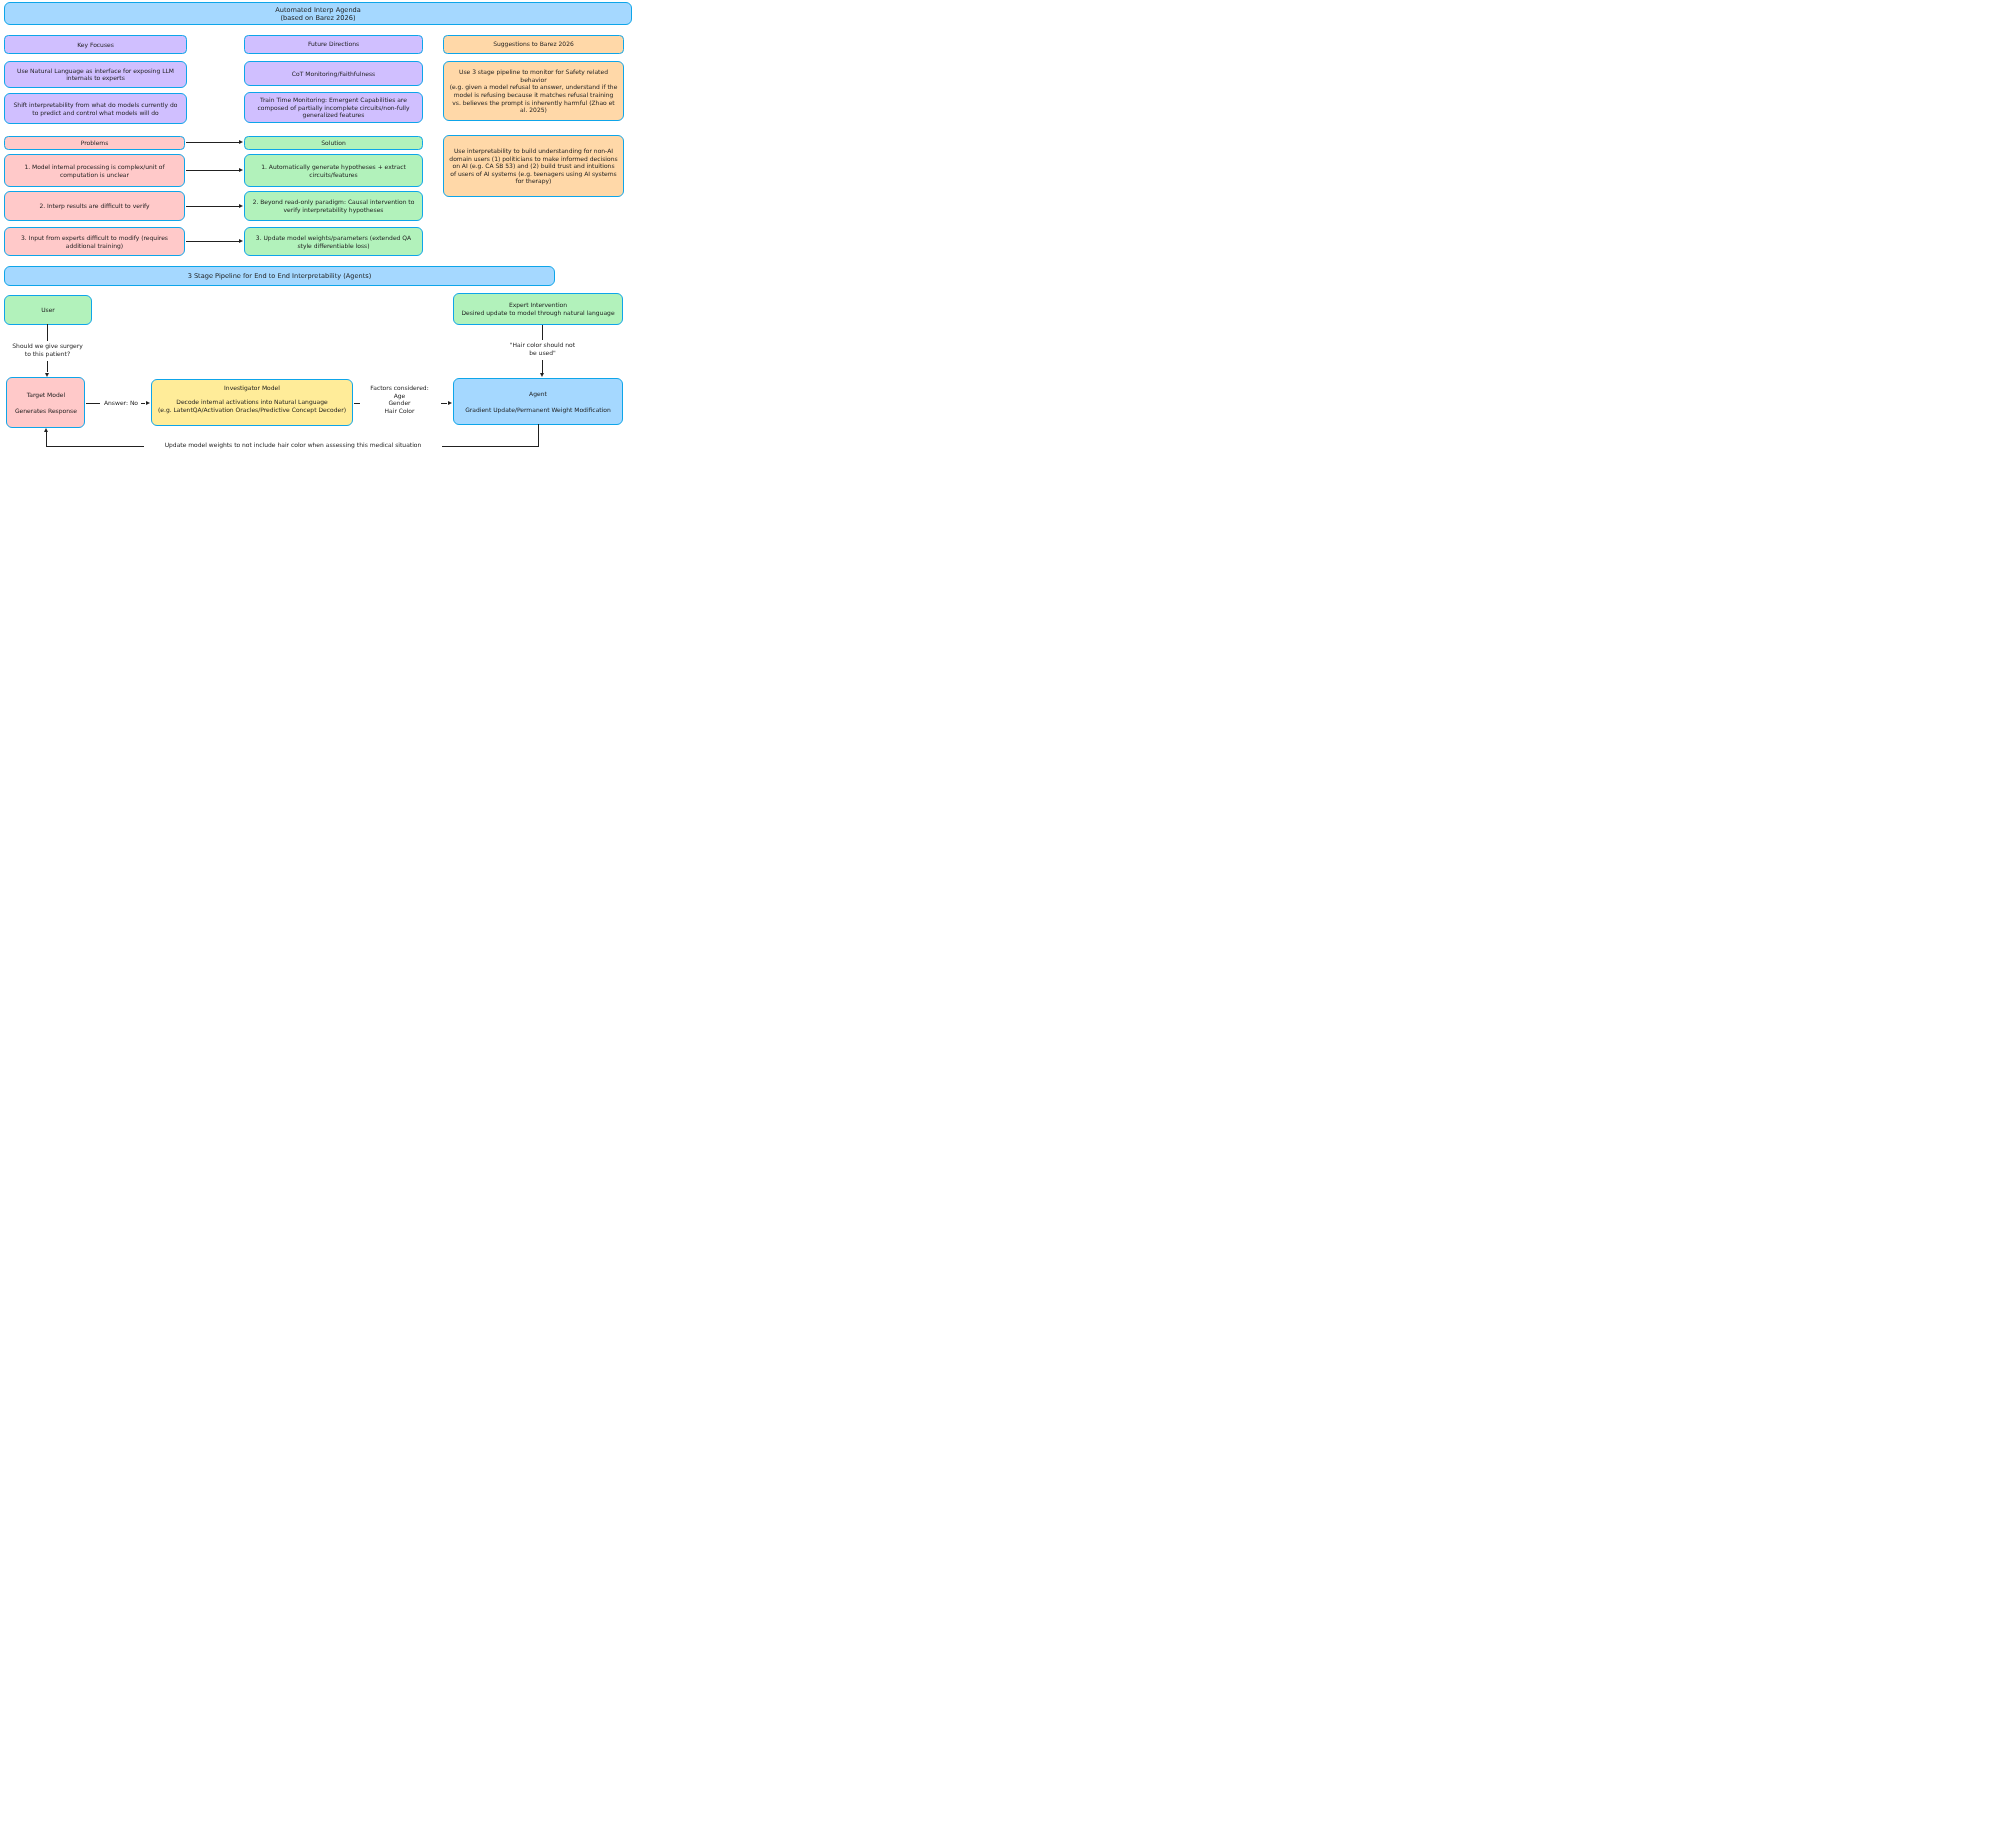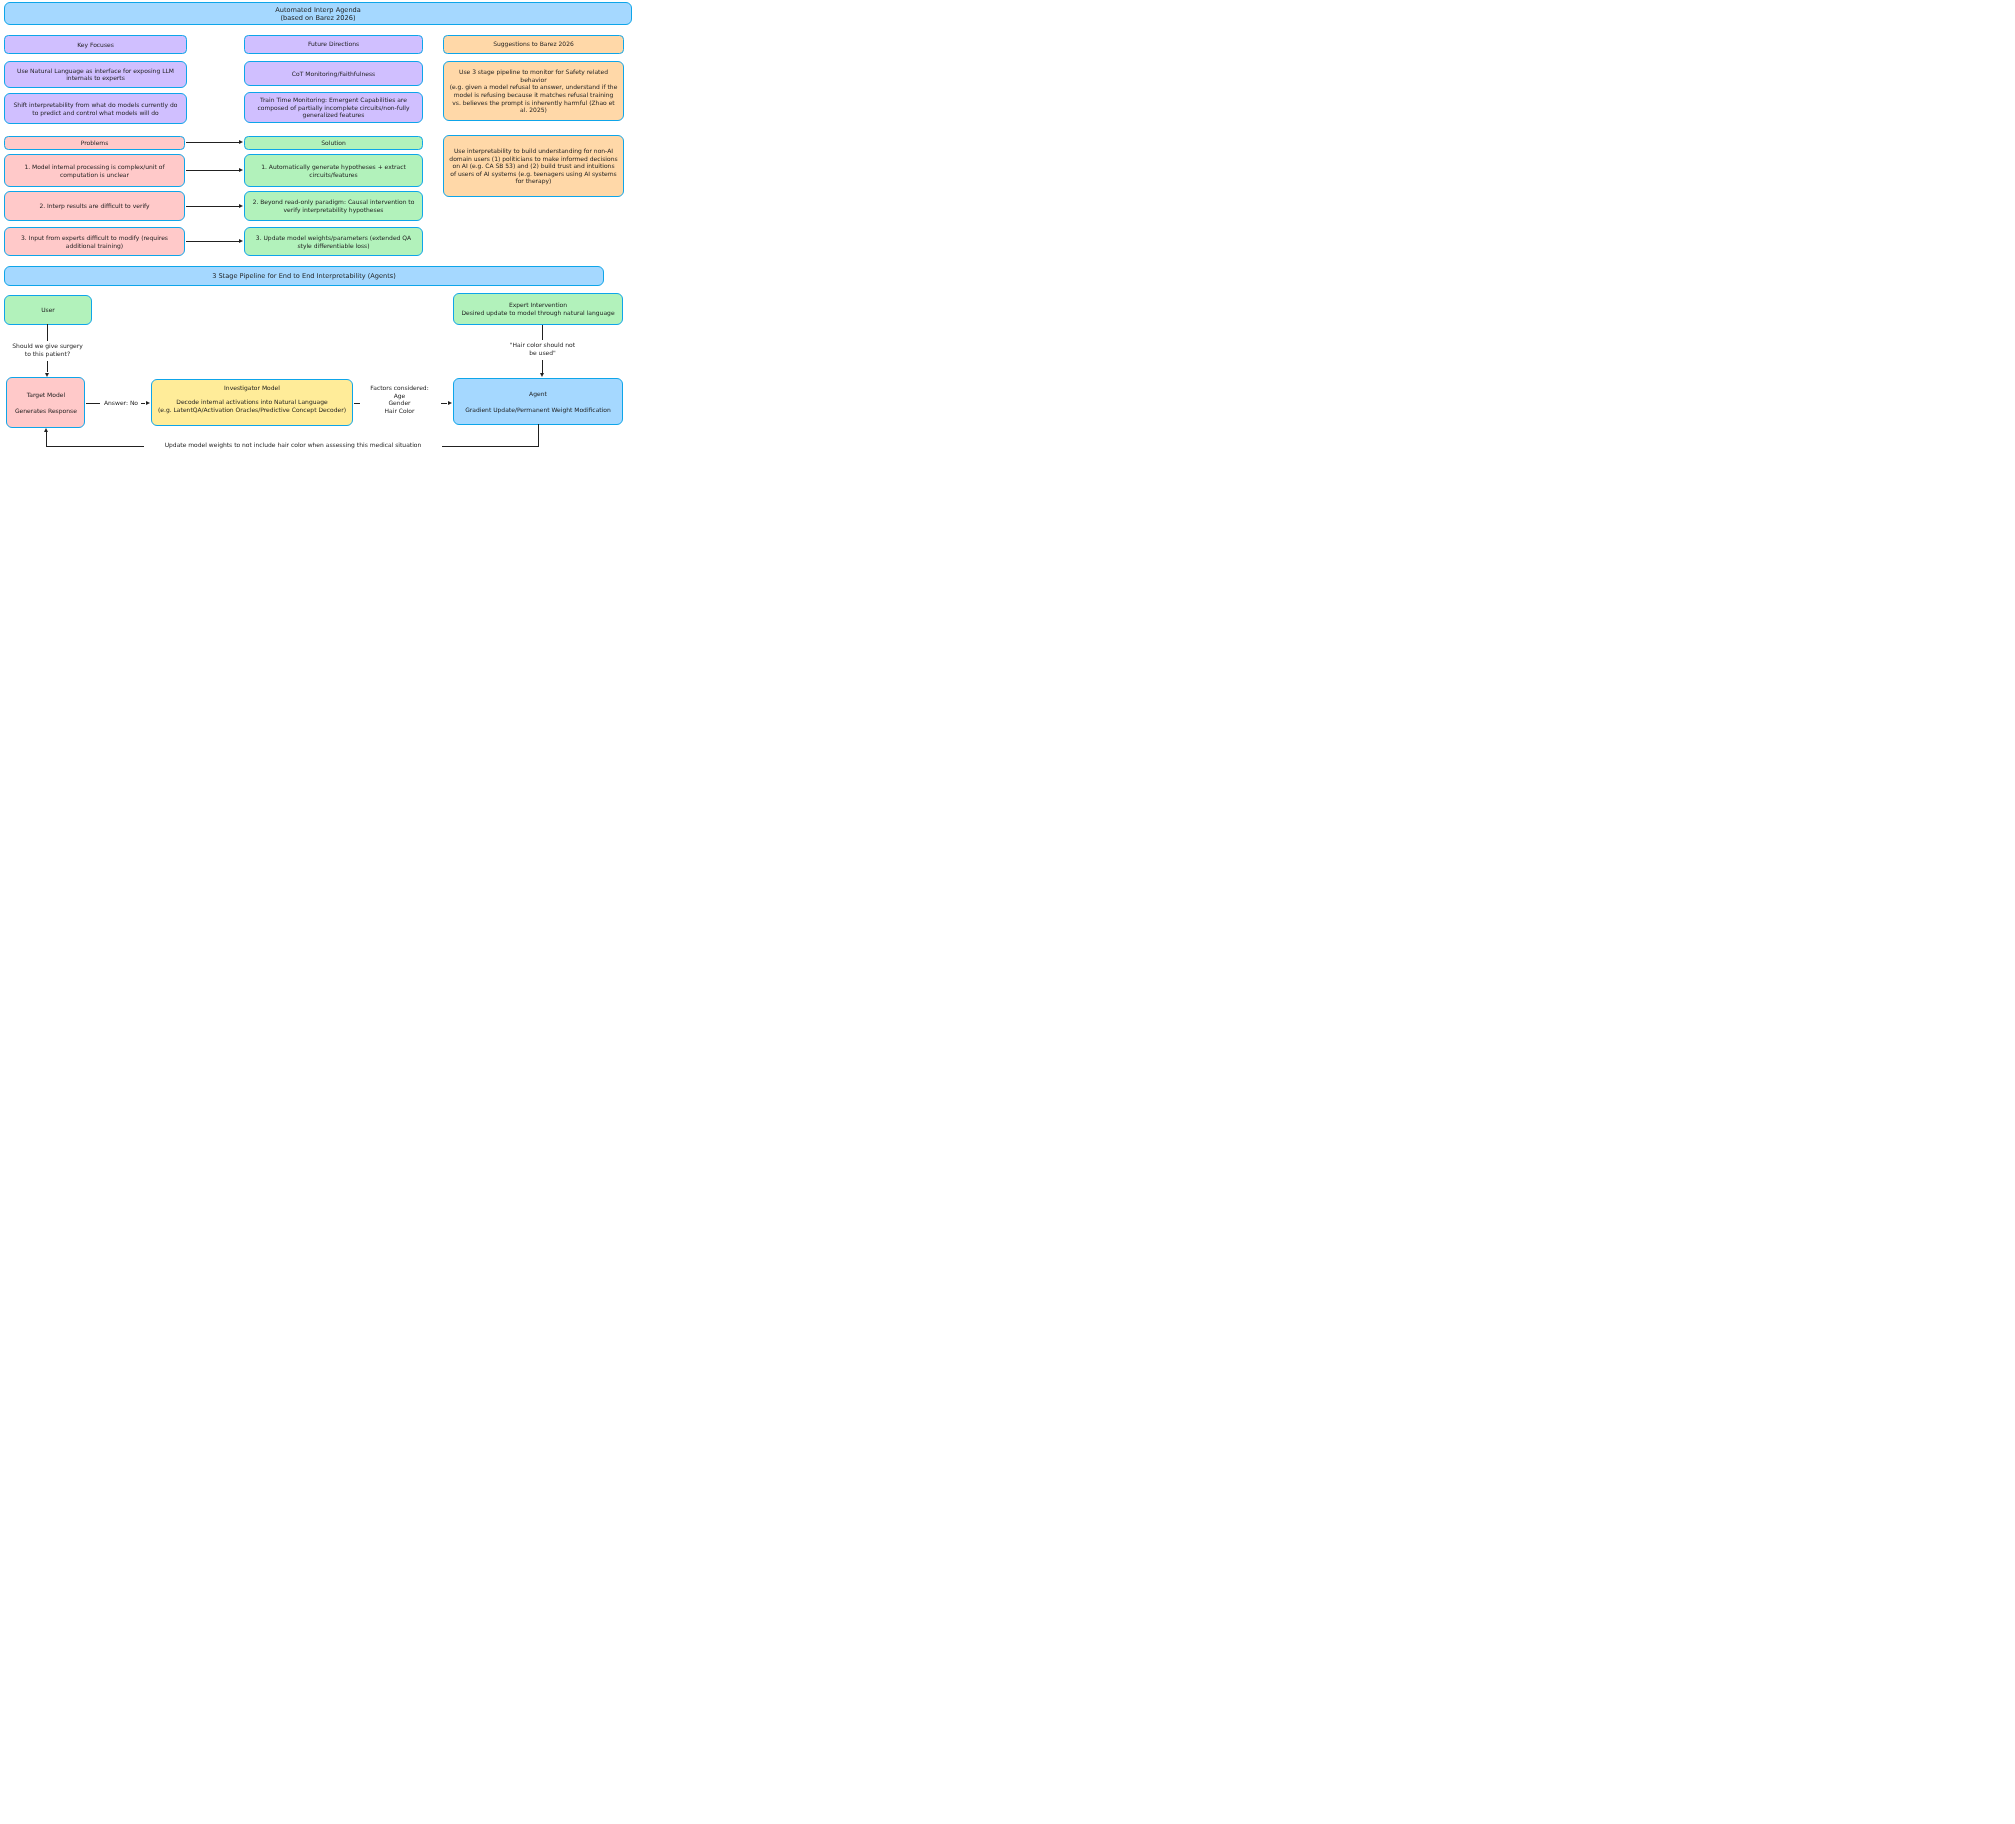--- a/index.html
+++ b/index.html
@@ -80,21 +80,21 @@
 
   <div class="box c-green" style="left:244px; top:154px; width:179px; height:33px;">1. Automatically generate hypotheses + extract circuits/features</div>
   <div class="box c-green" style="left:244px; top:191px; width:179px; height:30px;">2. Beyond read-only paradigm: Causal intervention to verify interpretability hypotheses</div>
   <div class="box c-green" style="left:244px; top:227px; width:179px; height:29px;">3. Update model weights/parameters (extended QA style differentiable loss)</div>
 
   <div class="hline arrow-r" style="left:186px; top:142px; width:53px;"></div>
   <div class="hline arrow-r" style="left:186px; top:170px; width:53px;"></div>
   <div class="hline arrow-r" style="left:186px; top:206px; width:53px;"></div>
   <div class="hline arrow-r" style="left:186px; top:241px; width:53px;"></div>
 
-  <div class="box c-blue banner" style="left:4px; top:266px; width:600px; height:20px;">3 Stage Pipeline for End to End Interpretability (Agents)</div>
+  <div class="box c-blue banner" style="left:4px; top:266px; width:551px; height:20px;">3 Stage Pipeline for End to End Interpretability (Agents)</div>
 
   <div class="box c-green" style="left:4px; top:295px; width:88px; height:30px;">User</div>
   <div class="vline" style="left:47px; top:324px; height:16.5px;"></div>
   <div class="label" style="left:4px; top:342px; width:87px;">Should we give surgery
 to this patient?</div>
   <div class="vline arrow-d" style="left:47px; top:361px; height:11.3px;"></div>
 
   <div class="box c-green" style="left:453px; top:293px; width:170px; height:32px;">Expert Intervention
 Desired update to model through natural language</div>
   <div class="vline" style="left:542px; top:325px; height:15.3px;"></div>

